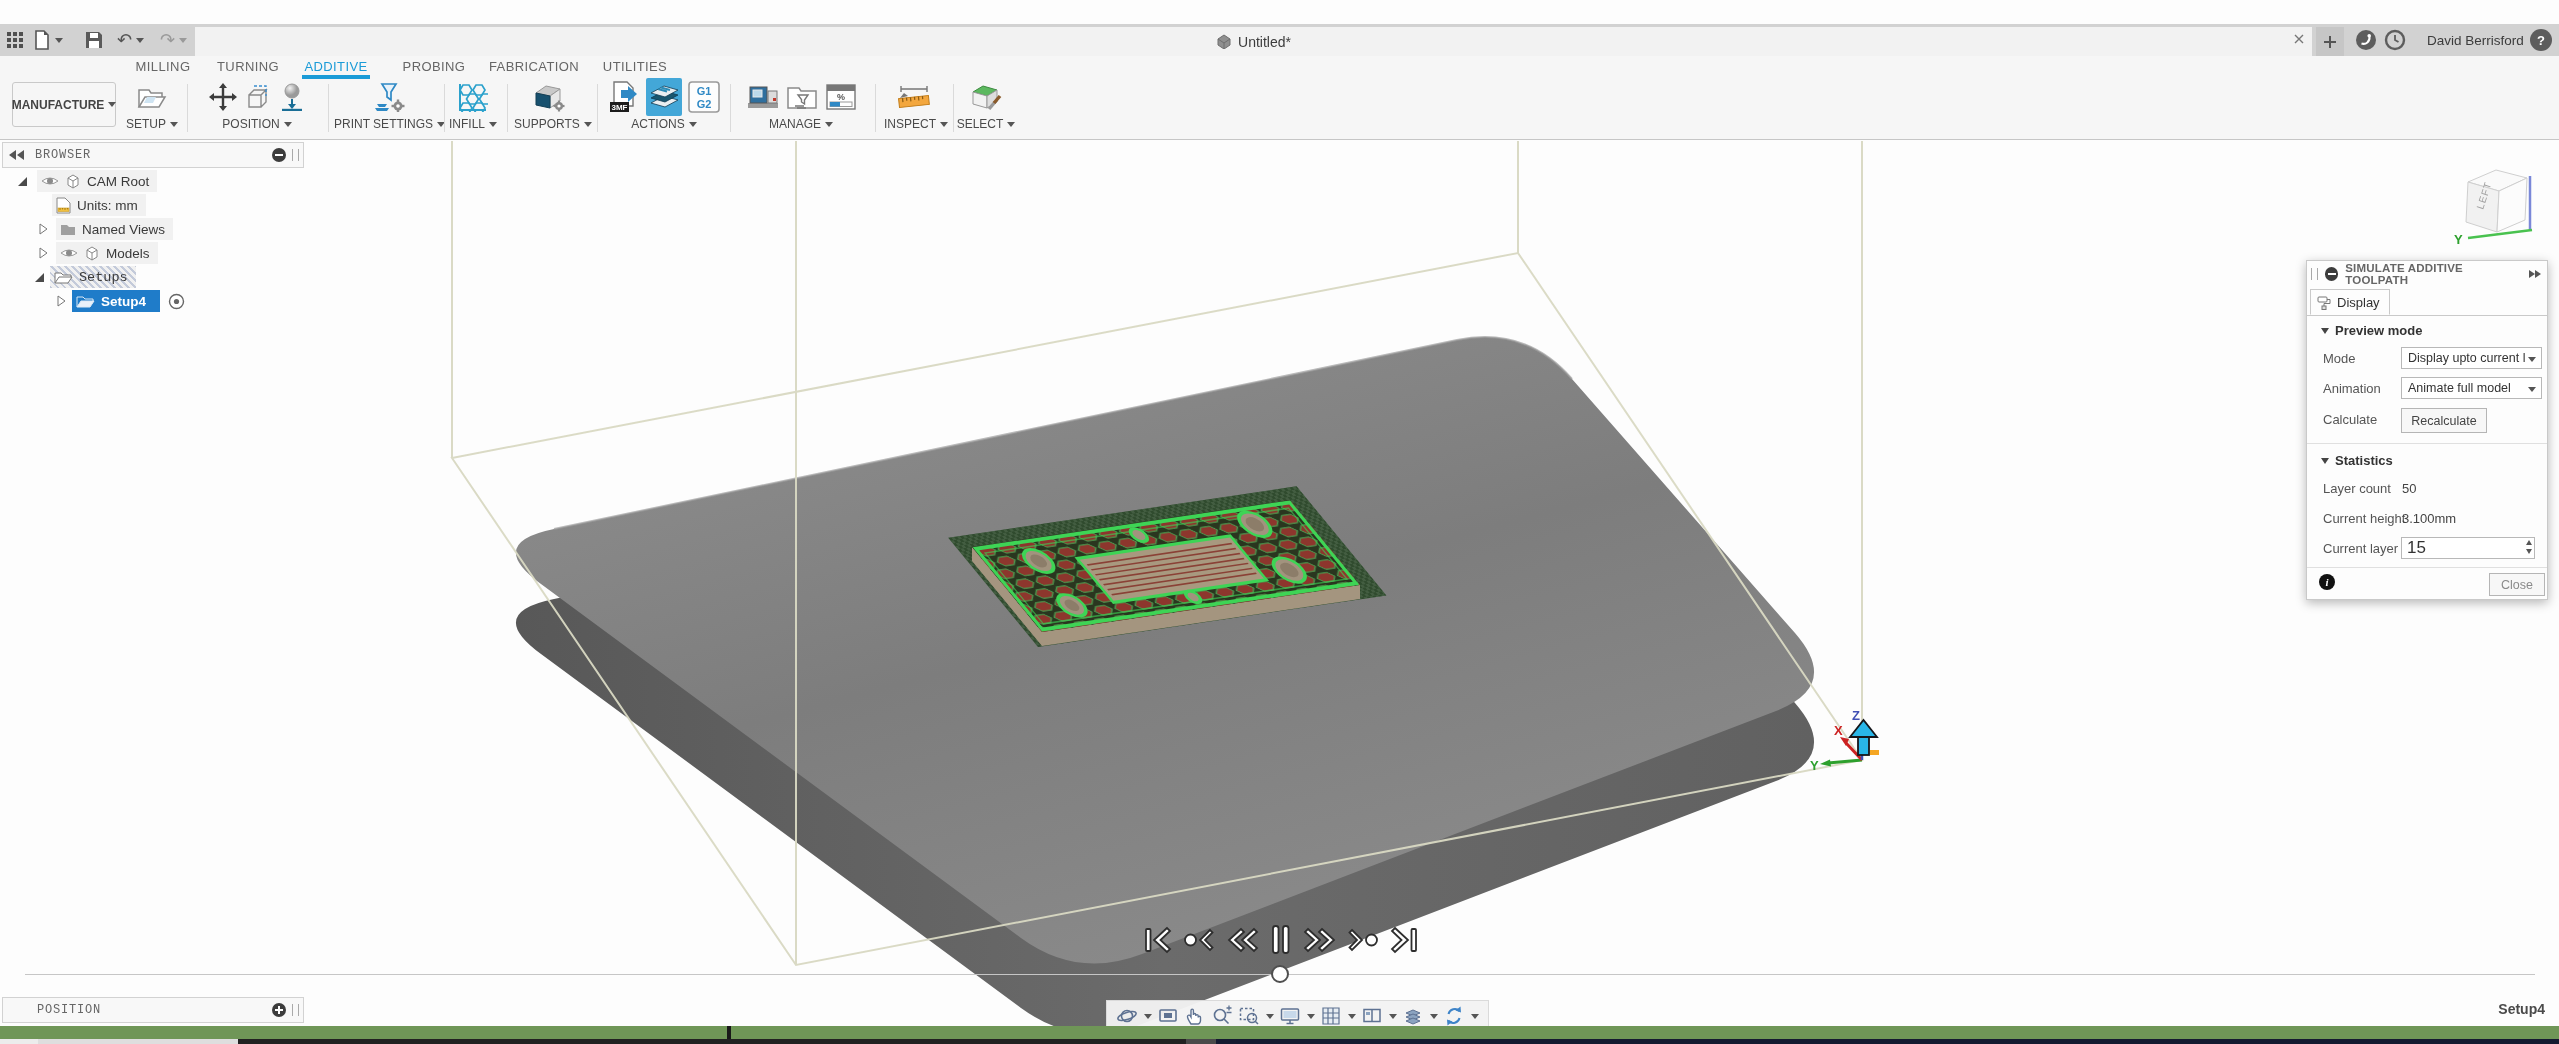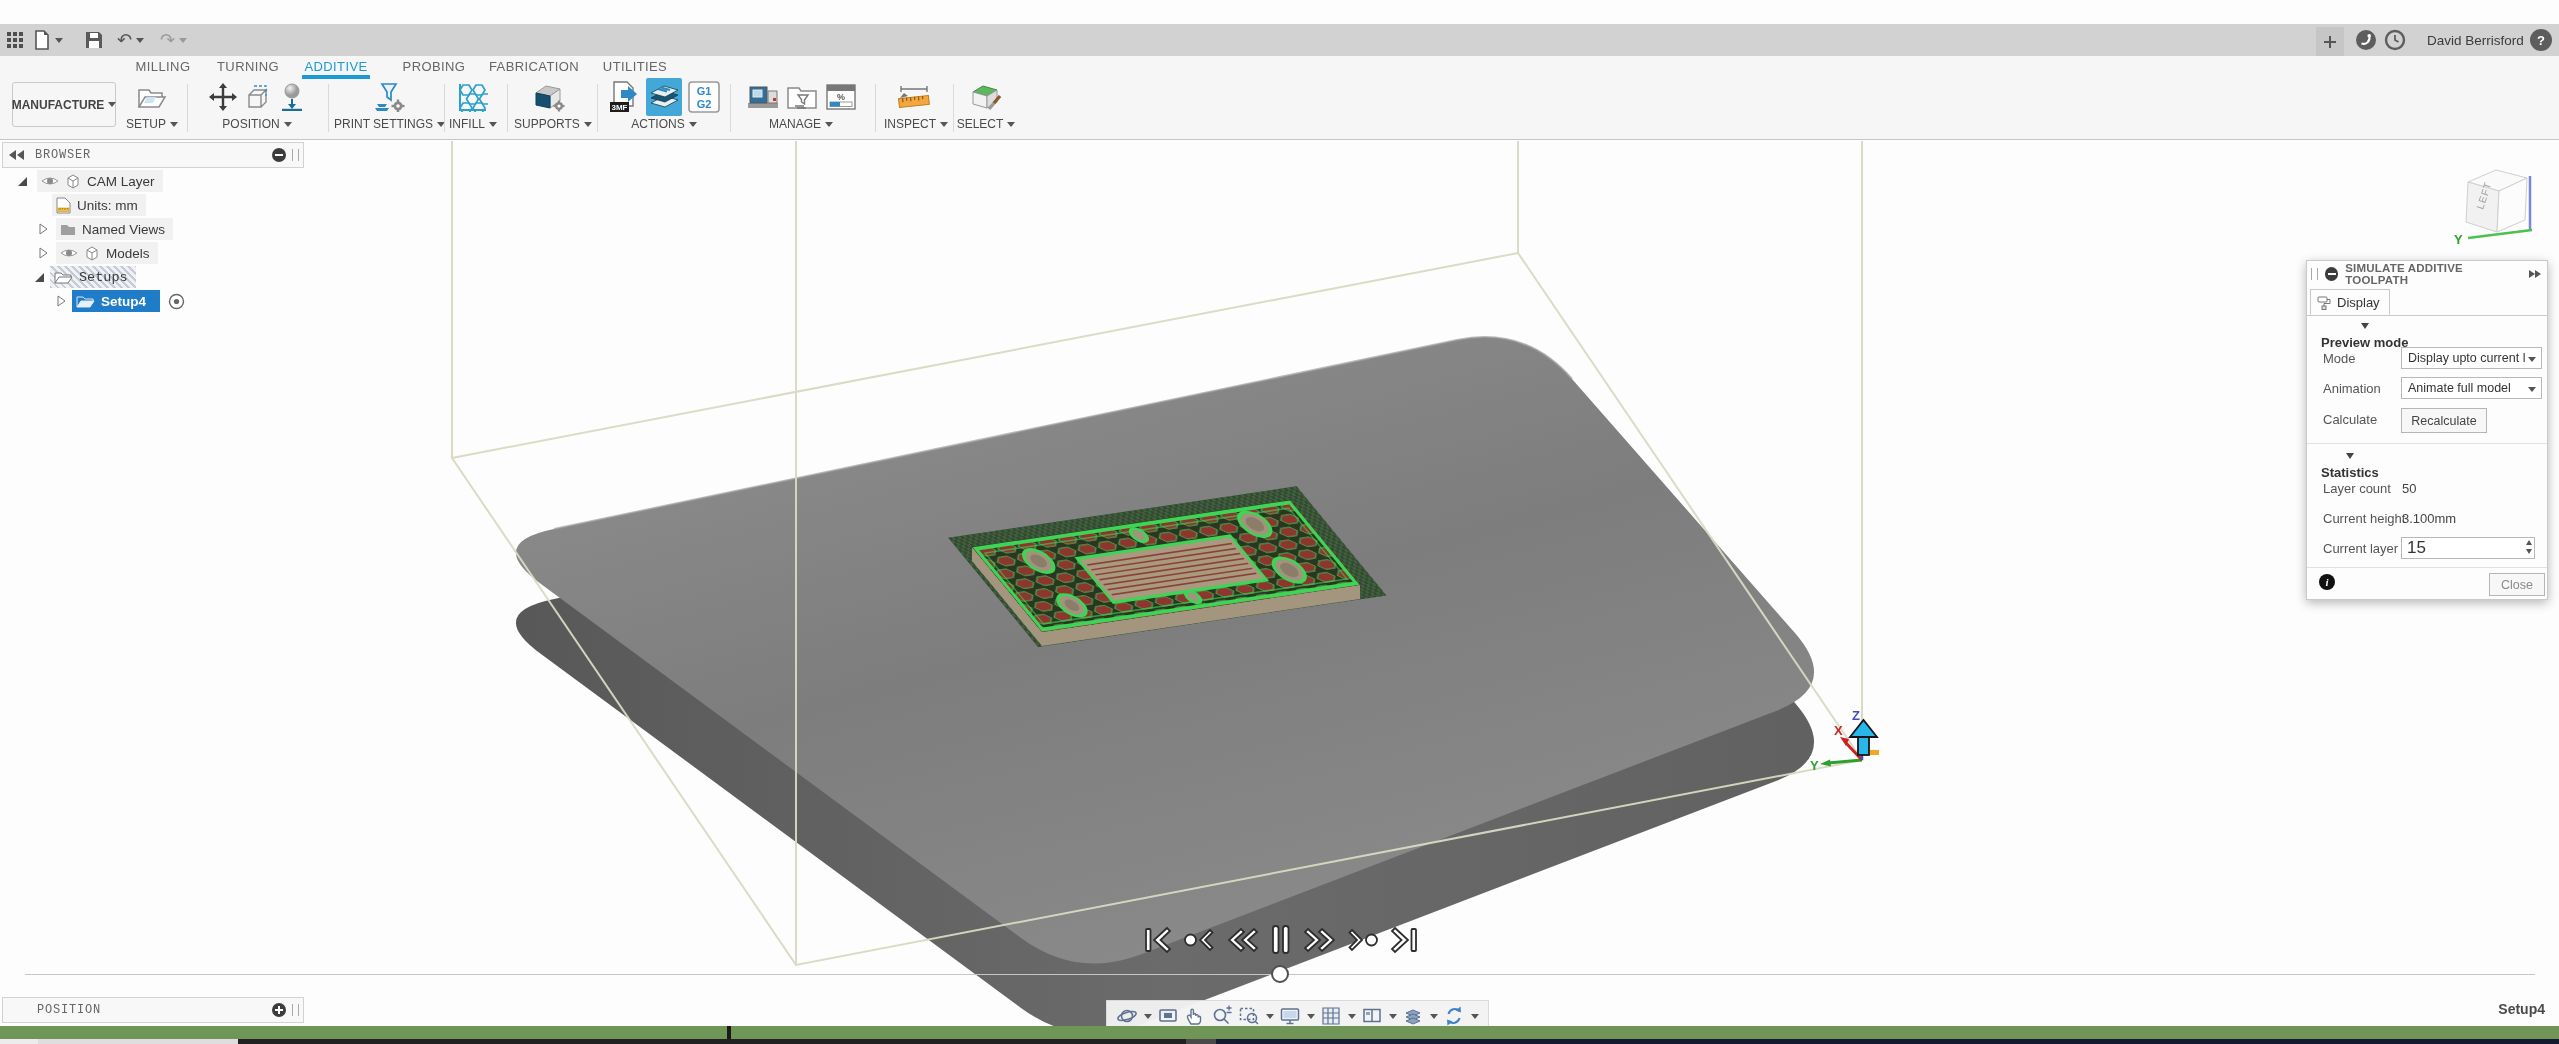--- a/index.html
+++ b/index.html
@@ -41,21 +41,21 @@
   .bbox{display:flex;align-items:center;background:rgba(240,240,240,.92);padding:1px 8px 1px 4px;gap:6px;height:20px;}
   .tri-exp{width:0;height:0;border-bottom:9px solid #4a4a4a;border-left:9px solid transparent;}
   .sel{background:#1f7cc9;color:#fff;font-weight:bold;}
   .hatch{background-image:repeating-linear-gradient(45deg,rgba(110,130,175,.35) 0 2px,transparent 2px 5px);font-family:Liberation Mono, monospace;}
   
   #simpanel{left:2306px;top:260px;width:240px;height:338px;background:rgba(253,253,253,.97);border:1px solid #c9c9c9;box-shadow:0 3px 10px rgba(0,0,0,.28);}
   #simpanel .hdr{position:absolute;left:0;top:0;width:100%;height:26px;display:flex;align-items:center;gap:7px;padding-left:4px;box-sizing:border-box;font-size:11.5px;font-weight:bold;color:#666;letter-spacing:.2px;}
   .dblarrow{width:0;height:0;border-left:6px solid #555;border-top:4px solid transparent;border-bottom:4px solid transparent;}
   #simtab{position:absolute;left:3px;top:28px;width:80px;height:26px;border:1px solid #c9c9c9;border-bottom:1px solid #fdfdfd;background:#fdfdfd;display:flex;align-items:center;gap:5px;padding-left:6px;box-sizing:border-box;font-size:13px;color:#333;z-index:2;}
   .tabline{position:absolute;left:0;top:54px;width:100%;height:1px;background:#c9c9c9;}
-  .sechead{position:absolute;font-size:13px;font-weight:bold;color:#333;display:flex;align-items:center;gap:6px;flex-direction:column;}
+  .sechead{position:absolute;font-size:13px;font-weight:bold;color:#333;display:flex;align-items:center;gap:6px;}
   .tri-dn{width:0;height:0;border-top:6px solid #444;border-left:4px solid transparent;border-right:4px solid transparent;}
   .plabel{position:absolute;font-size:13px;color:#555;}
   .pvalue{position:absolute;font-size:13px;color:#444;}
   .dropdown{position:absolute;width:141px;height:22px;border:1px solid #b8b8b8;background:#fff;font-size:12.5px;color:#333;display:flex;align-items:center;padding-left:6px;box-sizing:border-box;}
   .dropdown .dd-caret{position:absolute;right:5px;top:9px;}
   .pbtn{position:absolute;border:1px solid #b5b5b5;background:#f7f7f7;font-size:12.5px;color:#444;display:flex;align-items:center;justify-content:center;}
   .sep-h{position:absolute;left:0;width:100%;height:1px;background:#e0e0e0;}
   .spinbox{position:absolute;width:134px;height:22px;border:1px solid #b8b8b8;background:#fff;box-sizing:border-box;}
   .spinbox input{border:none;outline:none;width:104px;height:18px;font-size:17px;font-family:"Liberation Sans",sans-serif;color:#333;padding-left:5px;}
   .spin-arrows{position:absolute;right:2px;top:2px;display:flex;flex-direction:column;gap:4px;align-items:center;}
@@ -103,20 +103,30 @@
     <div class="qicon" style="left:85px">
       <svg width="18" height="18">
           <path d="M1 1 h13 l3 3 v13 H1 z" fill="#5a5a5a"></path>
           <rect x="4" y="10" width="10" height="7" fill="#fff"></rect>
           <rect x="5" y="2" width="8" height="5" fill="#fff"></rect>
         </svg>
     </div>
     <div class="qicon" style="left:117px;font-size:18px;color:#555">↶<span class="caret"></span></div>
     <div class="qicon" style="left:160px;font-size:18px;color:#9a9a9a">↷<span class="caret" style="border-top-color:#9a9a9a"></span></div>
 
+    <div id="doctab">
+      <svg width="16" height="15" style="margin-right:6px">
+        <path d="M2 5 l6-4 6 4 v6 l-6 4 -6-4z" fill="#8f8f8f" stroke="#6e6e6e"></path>
+          <path d="M2 5 l6 4 6-4 M8 9 v10" stroke="#6e6e6e" fill="none"></path>
+      </svg>
+      <span>Untitled*</span>
+      <svg class="closex" width="10" height="10">
+          <path d="M1 1 L9 9 M9 1 L1 9" stroke="#777" stroke-width="1.4"></path>
+        </svg>
+    </div>
     <div class="abs" style="left:2316px;top:3px;width:28px;height:29px;background:#c6c6c6;display:flex;align-items:center;justify-content:center">
       <svg width="12" height="12">
           <path d="M6 0 V12 M0 6 H12" stroke="#555" stroke-width="2"></path>
         </svg>
     </div>
     <div class="qicon" style="left:2355px">
       <svg width="22" height="22">
           <circle cx="11" cy="11" r="10" fill="#5d5d5d"></circle>
           <path d="M6.5 14.5 c4.5 1.5 8.5-2 8-7" stroke="#fff" stroke-width="2" fill="none"></path>
           <circle cx="14.2" cy="6.8" r="1.8" fill="#fff"></circle>
@@ -448,21 +458,21 @@
       <div class="tri-exp"></div>
       <div class="bbox" style="margin-left:10px">
         <svg width="18" height="12">
             <path d="M1 6 Q9 0 17 6 Q9 12 1 6z" fill="#fff" stroke="#999"></path>
             <circle cx="9" cy="6" r="3" fill="#8a8a8a"></circle>
           </svg>
         <svg width="16" height="16">
             <path d="M3 5 l5-3 5 3 v7 l-5 3 -5-3z" fill="#fff" stroke="#888"></path>
             <path d="M3 5 l5 3 5-3 M8 8 v7" stroke="#888" fill="none"></path>
           </svg>
-        <span>CAM Layer</span>
+        <span>CAM Root</span>
       </div>
     </div>
 
     <div class="brow" style="left:52px;top:194px">
       <div class="bbox">
         <svg width="15" height="17">
             <path d="M1 1 h8 l5 5 v10 H1z" fill="#fff" stroke="#888"></path>
             <rect x="2" y="11" width="11" height="3.5" fill="#f0c040" stroke="#c89820" stroke-width=".6"></rect>
             <path d="M4 11 v2 M6.5 11 v1.4 M9 11 v2 M11.5 11 v1.4" stroke="#9a6f10" stroke-width=".8"></path>
           </svg>

